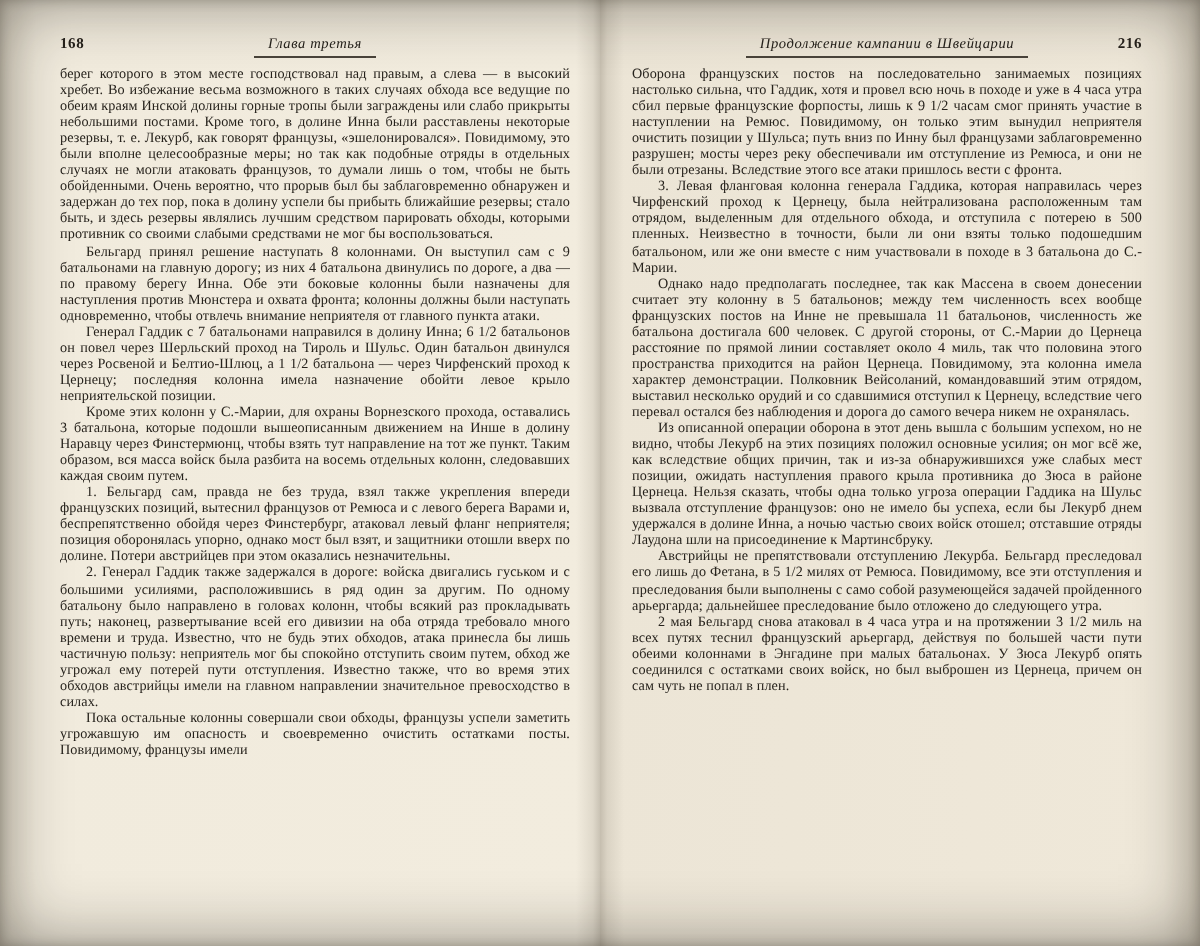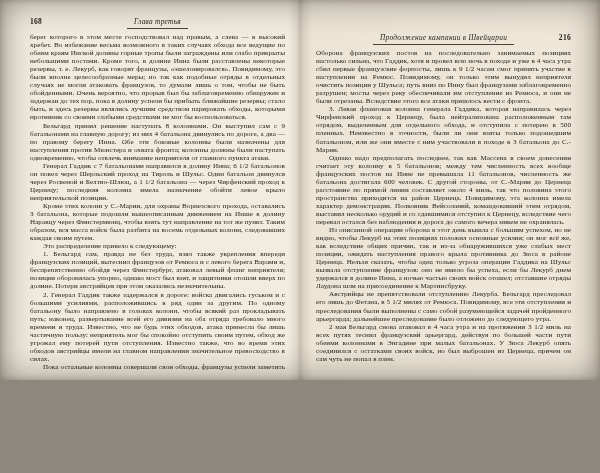--- a/index.html
+++ b/index.html
@@ -1,38 +1,38 @@
 <!DOCTYPE html>
 <html><head>
 <meta charset="utf-8">
 <style>
   html,body{margin:0;padding:0;background:#8d887e;}
   .book{
     position:relative;
-    width:600px;height:380px;
+    width:600px;height:473px;
     background:#efe9db;
     overflow:hidden;
     font-family:"Liberation Serif","DejaVu Serif",serif;
     color:#26221c;
   }
   .page{position:absolute;top:0;bottom:0;width:300px;}
   .page.left{left:0;background:linear-gradient(90deg,#e7e0d0 0%,#f1ebdd 6%,#f2ecde 100%);}
   .page.right{left:300px;background:linear-gradient(90deg,#ece5d6 0%,#efe8d9 94%,#e4dccb 100%);}
   .gutter{
     position:absolute;left:288px;top:0;bottom:0;width:24px;
     background:linear-gradient(90deg,rgba(60,50,35,0) 0%,rgba(60,50,35,.10) 35%,rgba(60,50,35,.22) 50%,rgba(60,50,35,.10) 65%,rgba(60,50,35,0) 100%);
     pointer-events:none;z-index:3;
   }
   .vignette{
     position:absolute;inset:0;pointer-events:none;z-index:4;
     box-shadow:inset 0 0 34px rgba(20,15,8,.45), inset 0 0 6px rgba(20,15,8,.25);
   }
   .page-inner{position:absolute;top:17px;bottom:8px;}
   .left .page-inner{left:30px;right:15px;}
-  .right .page-inner{left:16px;right:29px;margin-top:16px;}
+  .right .page-inner{left:16px;right:29px;}
   .pagehead{
     position:relative;height:13px;font-size:7.5px;letter-spacing:.3px;
   }
   .pagenum{position:absolute;top:0;font-weight:bold;}
   .left .pagenum{left:0;}
   .right .pagenum{right:0;}
   .runhead{
     display:block;margin:0 auto;width:max-content;max-width:80%;
     font-style:italic;font-size:7.3px;
     border-bottom:.6px solid #4a443a;padding:0 7px 1.5px 7px;
@@ -54,21 +54,20 @@
     <div class="page-inner">
       <div class="pagehead">
         <span class="pagenum">168</span>
         <span class="runhead">Глава третья</span>
       </div>
       <div class="bodytext">
           <p>берег которого в этом месте господствовал над правым, а слева — в высокий хребет. Во избежание весьма возможного в таких случаях обхода все ведущие по обеим краям Инской долины горные тропы были заграждены или слабо прикрыты небольшими постами. Кроме того, в долине Инна были расставлены некоторые резервы, т. е. Лекурб, как говорят французы, «эшелонировался». Повидимому, это были вполне целесообразные меры; но так как подобные отряды в отдельных случаях не могли атаковать французов, то думали лишь о том, чтобы не быть обойденными. Очень вероятно, что прорыв был бы заблаговременно обнаружен и задержан до тех пор, пока в долину успели бы прибыть ближайшие резервы; стало быть, и здесь резервы являлись лучшим средством парировать обходы, которыми противник со своими слабыми средствами не мог бы воспользоваться.</p>
           <p>Бельгард принял решение наступать 8 колоннами. Он выступил сам с 9 батальонами на главную дорогу; из них 4 батальона двинулись по дороге, а два — по правому берегу Инна. Обе эти боковые колонны были назначены для наступления против Мюнстера и охвата фронта; колонны должны были наступать одновременно, чтобы отвлечь внимание неприятеля от главного пункта атаки.</p>
           <p>Генерал Гаддик с 7 батальонами направился в долину Инна; 6 1/2 батальонов он повел через Шерльский проход на Тироль и Шульс. Один батальон двинулся через Росвеной и Белтио-Шлюц, а 1 1/2 батальона — через Чирфенский проход к Цернецу; последняя колонна имела назначение обойти левое крыло неприятельской позиции.</p>
           <p>Кроме этих колонн у С.-Марии, для охраны Ворнезского прохода, оставались 3 батальона, которые подошли вышеописанным движением на Инше в долину Наравцу через Финстермюнц, чтобы взять тут направление на тот же пункт. Таким образом, вся масса войск была разбита на восемь отдельных колонн, следовавших каждая своим путем.</p>
-          <p>Это распределение привело к следующему:</p>
           <p>1. Бельгард сам, правда не без труда, взял также укрепления впереди французских позиций, вытеснил французов от Ремюса и с левого берега Варами и, беспрепятственно обойдя через Финстербург, атаковал левый фланг неприятеля; позиция оборонялась упорно, однако мост был взят, и защитники отошли вверх по долине. Потери австрийцев при этом оказались незначительны.</p>
           <p>2. Генерал Гаддик также задержался в дороге: войска двигались гуськом и с большими усилиями, расположившись в ряд один за другим. По одному батальону было направлено в головах колонн, чтобы всякий раз прокладывать путь; наконец, развертывание всей его дивизии на оба отряда требовало много времени и труда. Известно, что не будь этих обходов, атака принесла бы лишь частичную пользу: неприятель мог бы спокойно отступить своим путем, обход же угрожал ему потерей пути отступления. Известно также, что во время этих обходов австрийцы имели на главном направлении значительное превосходство в силах.</p>
           <p>Пока остальные колонны совершали свои обходы, французы успели заметить угрожавшую им опасность и своевременно очистить остатками посты. Повидимому, французы имели</p>
         </div>
     </div>
   </div>
 
   <div class="page right">
     <div class="page-inner">
       <div class="pagehead">

